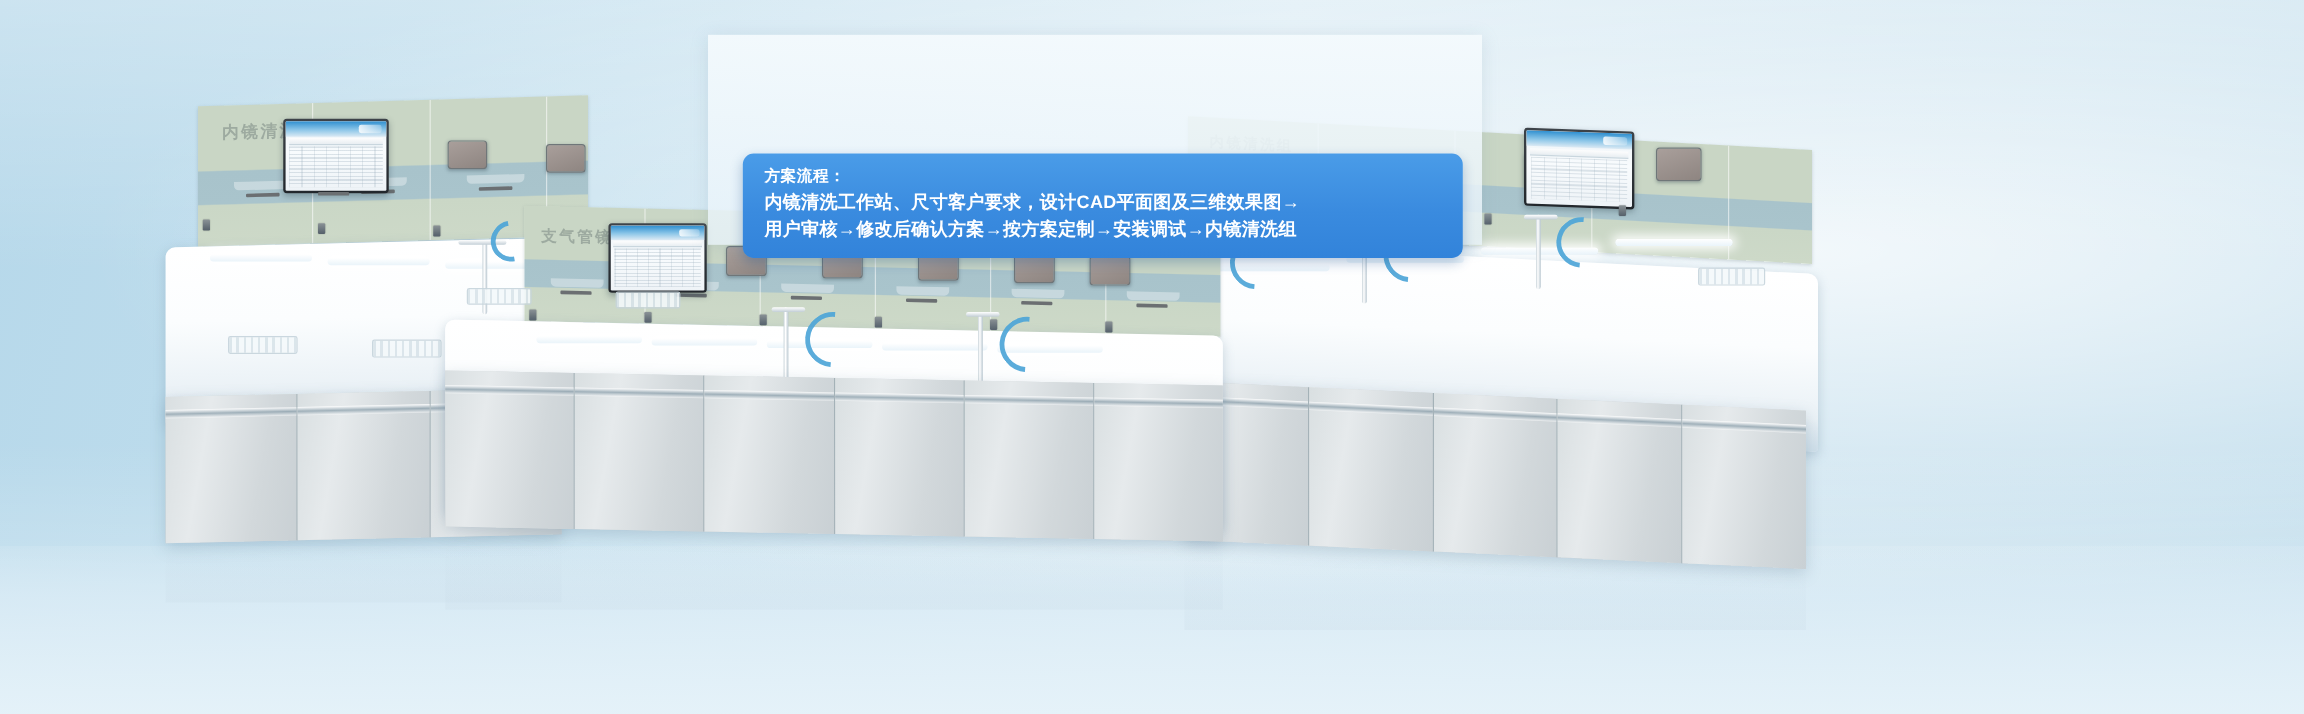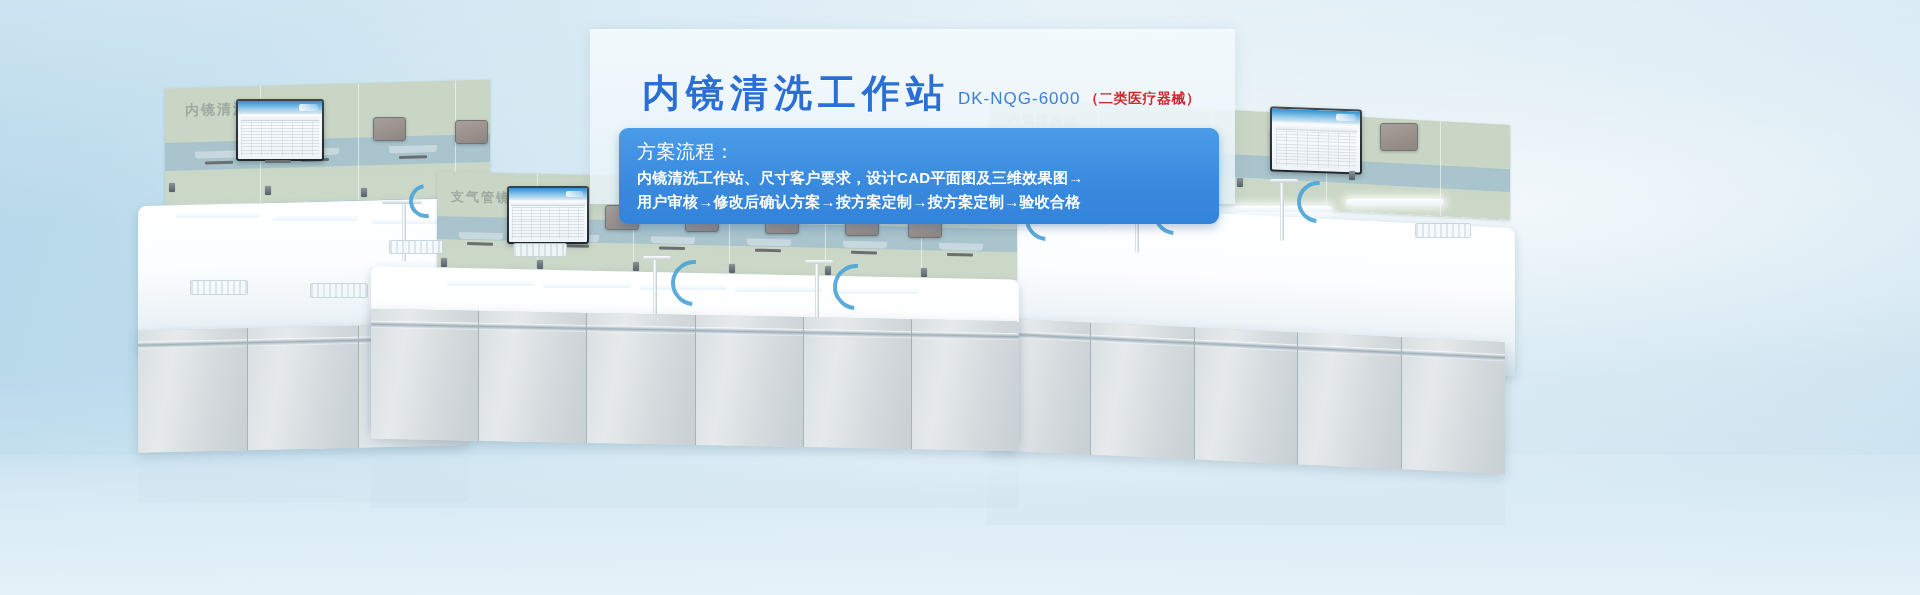--- a/index.html
+++ b/index.html
@@ -92,21 +92,21 @@
   .title-cn{font-size:38px;line-height:1;font-weight:700;color:#2a6fd6;letter-spacing:6px;
     text-shadow:0 1px 0 rgba(255,255,255,.9);}
   .title-model{font-size:17px;color:#3a7fd8;letter-spacing:1px;margin-left:8px;padding-bottom:3px;}
   .title-cert{font-size:14px;color:#d4252b;font-weight:700;margin-left:4px;padding-bottom:4px;letter-spacing:.5px;}
 
   
   .callout{position:absolute;left:619px;top:128px;width:566px;
     background:linear-gradient(180deg,#4a9ce8,#3a8bdf 55%,#3283da 100%);
     border-radius:9px;padding:9px 16px 11px 18px;
     box-shadow:0 4px 10px rgba(40,90,150,.32);}
-  .callout-title{color:#ffffff;font-size:19px;font-weight:400;line-height:1.55;letter-spacing:.5px;}
+  .callout-title{color:#ffffff;font-size:13px;font-weight:700;line-height:1.55;letter-spacing:.5px;}
   .callout-line{color:#ffffff;font-size:15px;font-weight:700;line-height:1.55;letter-spacing:.3px;white-space:nowrap;}
 </style>
 </head>
 <body>
 
 <div class="stage">
 
   <div class="bg"></div>
   <div class="bg-sheen"></div>
   <div class="floor"></div>
@@ -329,26 +329,21 @@
     </div>
     <div class="reflect" style="left:6px;top:268px;width:648px;height:62px;"></div>
   </div>
 
   <div class="titlecard">
     <div class="tc-watermark">
       <div class="wm-arc" style="left:120px;top:18px;width:150px;height:74px;"></div>
       <div class="wm-arc" style="left:150px;top:30px;width:110px;height:56px;"></div>
       <div class="wm-arc" style="left:260px;top:28px;width:90px;height:50px;"></div>
     </div>
-    <div class="title-row">
-      <span class="title-cn">内镜清洗工作站</span>
-      <span class="title-model">DK-NQG-6000</span>
-      <span class="title-cert">（二类医疗器械）</span>
-    </div>
   </div>
 
   <div class="callout">
     <div class="callout-title">方案流程：</div>
     <div class="callout-line">内镜清洗工作站、尺寸客户要求，设计CAD平面图及三维效果图→</div>
-    <div class="callout-line">用户审核→修改后确认方案→按方案定制→按方案定制→验收合格</div>
+    <div class="callout-line">用户审核→修改后确认方案→按方案定制→安装调试→内镜清洗组</div>
   </div>
 
 </div>
 
 </body></html>

